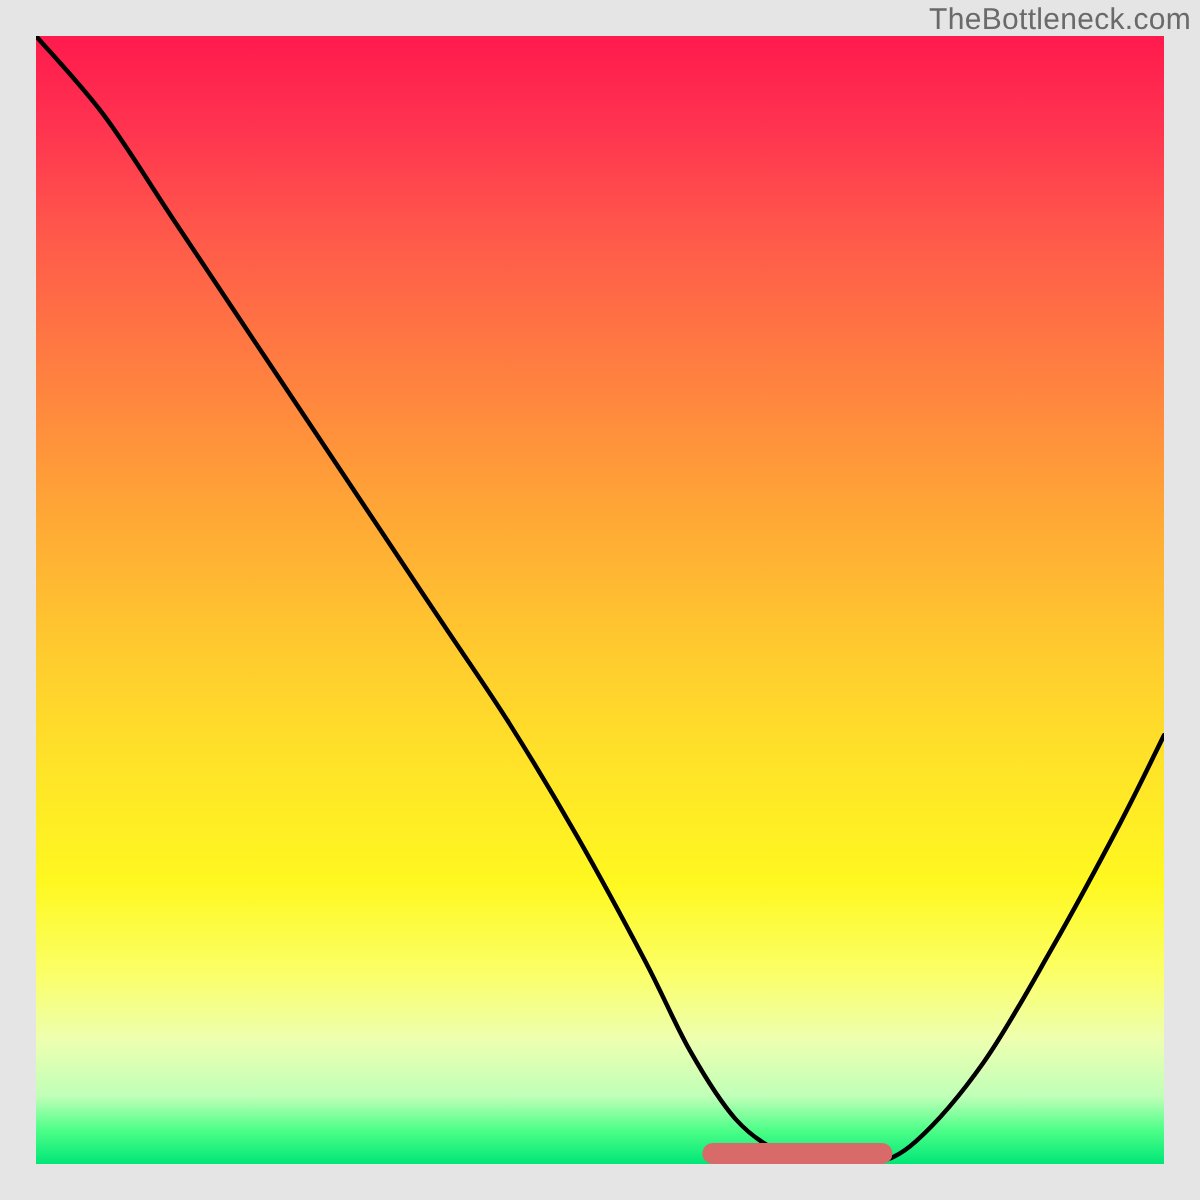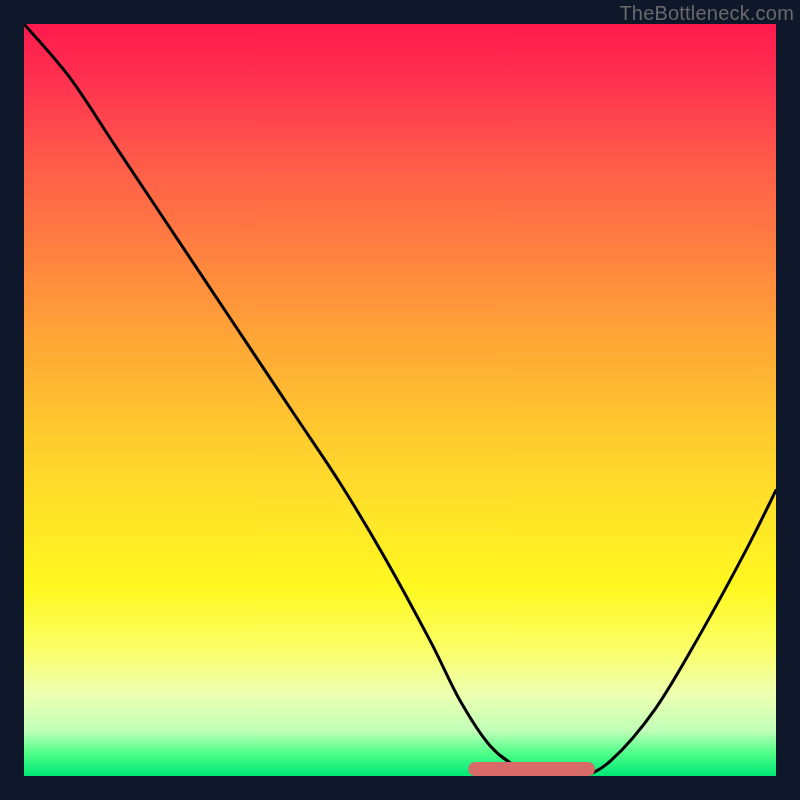--- a/index.html
+++ b/index.html
@@ -1,21 +1,21 @@
 <!DOCTYPE html>
 <html><head>
 <meta charset="utf-8">
 <style>
   * { margin: 0; padding: 0; box-sizing: border-box; }
   html, body { width: 800px; height: 800px; overflow: hidden; background: #000; }
   .chart-container {
     position: relative;
     width: 800px;
     height: 800px;
-    background: #0f172a;
+    background: #e5e5e5;
   }
   .plot-area {
     position: absolute;
     left: 24px;
     top: 24px;
     width: 752px;
     height: 752px;
     background: linear-gradient(to bottom,
       #ff1a4d 0%,
       #ff3350 8%,

